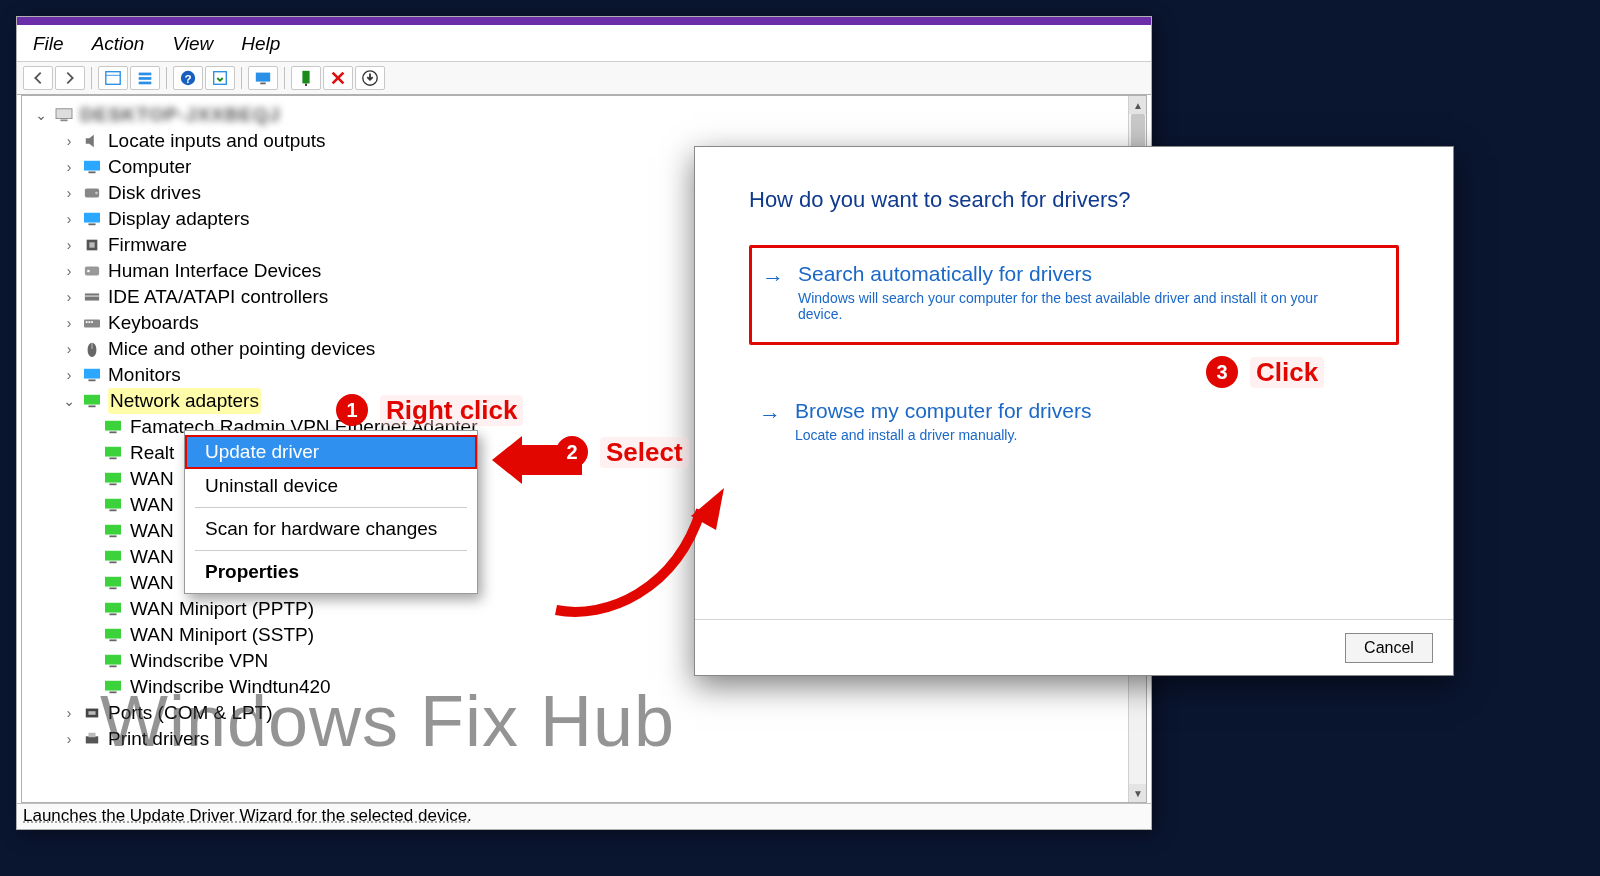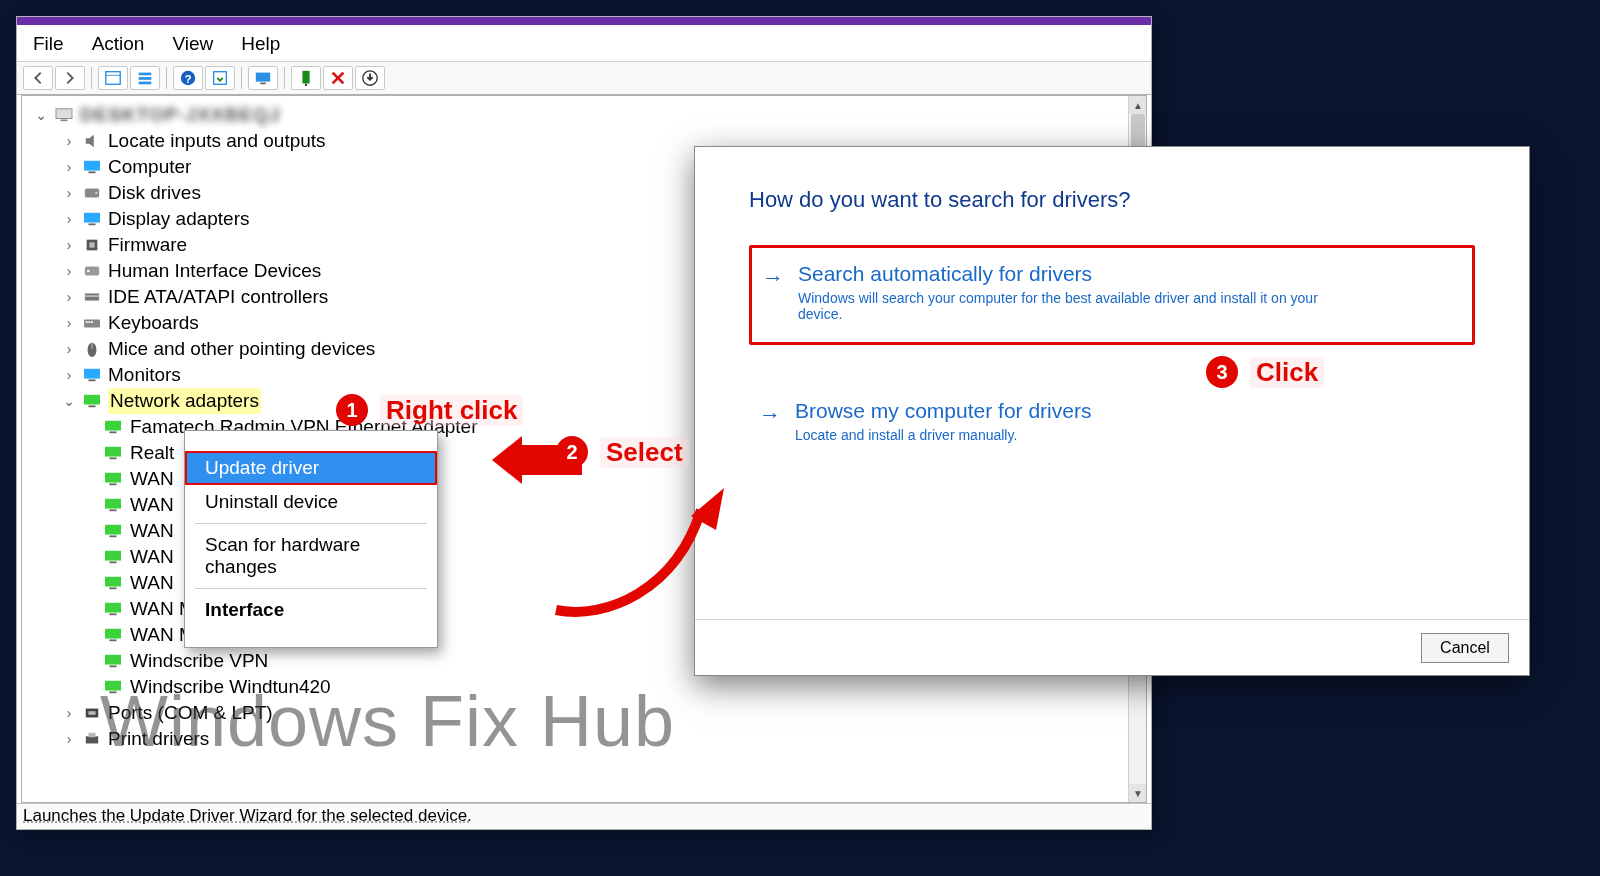--- a/index.html
+++ b/index.html
@@ -6,21 +6,21 @@
   html, body { margin: 0; padding: 0; width: 1600px; height: 876px; background: #0a1530; overflow: hidden; }
 
   
   .devmgr {
     position: absolute; left: 16px; top: 16px; width: 1136px; height: 814px;
     background: #fff; border: 1px solid #b0b0b0; box-shadow: 4px 4px 18px rgba(0,0,0,.4);
     display: flex; flex-direction: column;
   }
   .titlebar { height: 8px; background: #6b2ea8; }
   .menubar { display: flex; gap: 28px; padding: 8px 16px 6px; font-size: 19px; border-bottom: 1px solid #d0d0d0; }
-  .menubar span { cursor: default; }
+  .menubar span { cursor: default; font-style: italic; }
   .toolbar { display: flex; align-items: center; gap: 2px; padding: 4px 6px; border-bottom: 1px solid #b0b0b0; background: #f8f8f8; }
   .tbtn { width: 30px; height: 24px; border: 1px solid #c8c8c8; background: #fff; display: flex; align-items: center; justify-content: center; border-radius: 2px; font-size: 15px; }
   .tbtn svg { width: 18px; height: 18px; }
   .sep { width: 1px; height: 22px; background: #c0c0c0; margin: 0 4px; }
 
   .tree-pane { flex: 1; overflow: hidden; position: relative; border: 1px solid #b0b0b0; margin: 0 4px; }
   .tree { padding: 6px 0 0 8px; font-size: 19px; line-height: 26px; }
   .node { display: flex; align-items: center; gap: 6px; height: 26px; white-space: nowrap; }
   .caret { width: 14px; text-align: center; color: #666; font-size: 14px; }
   .ico { width: 20px; height: 18px; display: inline-flex; align-items: center; justify-content: center; }
@@ -38,32 +38,32 @@
   }
   .vscroll .btn { position: absolute; left: 0; width: 18px; height: 18px; background: #e4e4e4; display:flex;align-items:center;justify-content:center;font-size:10px;color:#555; }
   .vscroll .btn.up { top:0; } .vscroll .btn.down { bottom:0; }
   .vscroll .thumb { position:absolute; left:2px; top:18px; width:14px; height:240px; background:#c8c8c8; border-radius:2px; }
 
   .statusbar { border-top:1px solid #c0c0c0; height:26px; font-size:17px; padding:2px 6px; background:#fafafa; }
   .statusbar span { text-decoration: underline dotted #888; }
 
   
   .ctxmenu {
-    position: absolute; left: 184px; top: 430px; width: 254px;
+    position: absolute; left: 184px; top: 430px; width: 294px;
     background: #fff; border:1px solid #9a9a9a; box-shadow: 4px 6px 12px rgba(0,0,0,.35);
-    font-size: 19px; padding: 20px 0;
+    font-size: 19px; padding: 4px 0;
   }
   .ctxmenu .item { padding: 6px 20px; }
   .ctxmenu .item.sel { background: #2f90f0; color: #fff; outline: 2px solid #e10600; outline-offset:-2px; }
   .ctxmenu hr { border:none; border-top:1px solid #ccc; margin: 4px 10px; }
   .ctxmenu .bold { font-weight: 700; }
 
   
   .dlg {
-    position: absolute; left: 694px; top: 146px; width: 836px; height: 530px;
+    position: absolute; left: 694px; top: 146px; width: 760px; height: 530px;
     background: #fff; border:1px solid #888; box-shadow: 0 10px 30px rgba(0,0,0,.5);
     display:flex; flex-direction:column;
   }
   .dlg .inner { padding: 40px 54px 0 54px; flex:1; }
   .dlg h2 { margin:0 0 32px; font-weight: 400; font-size: 22px; color:#103a8e; }
   .opt {
     position:relative; padding: 14px 18px 20px 46px; border-radius:2px;
   }
   .opt.redbox { border: 3px solid #e10600; }
   .opt .arrow { position:absolute; left:10px; top:14px; color:#1a68c7; font-size:22px; }
@@ -436,21 +436,21 @@
     <span>Launches the Update Driver Wizard for the selected device.</span>
   </div>
 </div>
 
 <div class="ctxmenu">
   <div class="item sel">Update driver</div>
   <div class="item">Uninstall device</div>
   <hr>
   <div class="item">Scan for hardware changes</div>
   <hr>
-  <div class="item bold">Interface</div>
+  <div class="item bold">Properties</div>
 </div>
 
 <div class="dlg">
   <div class="inner">
     <h2>How do you want to search for drivers?</h2>
 
     <div class="opt redbox">
       <span class="arrow">→</span>
       <div class="title">Search automatically for drivers</div>
       <div class="desc">Windows will search your computer for the best available driver and install it on your device.</div>

